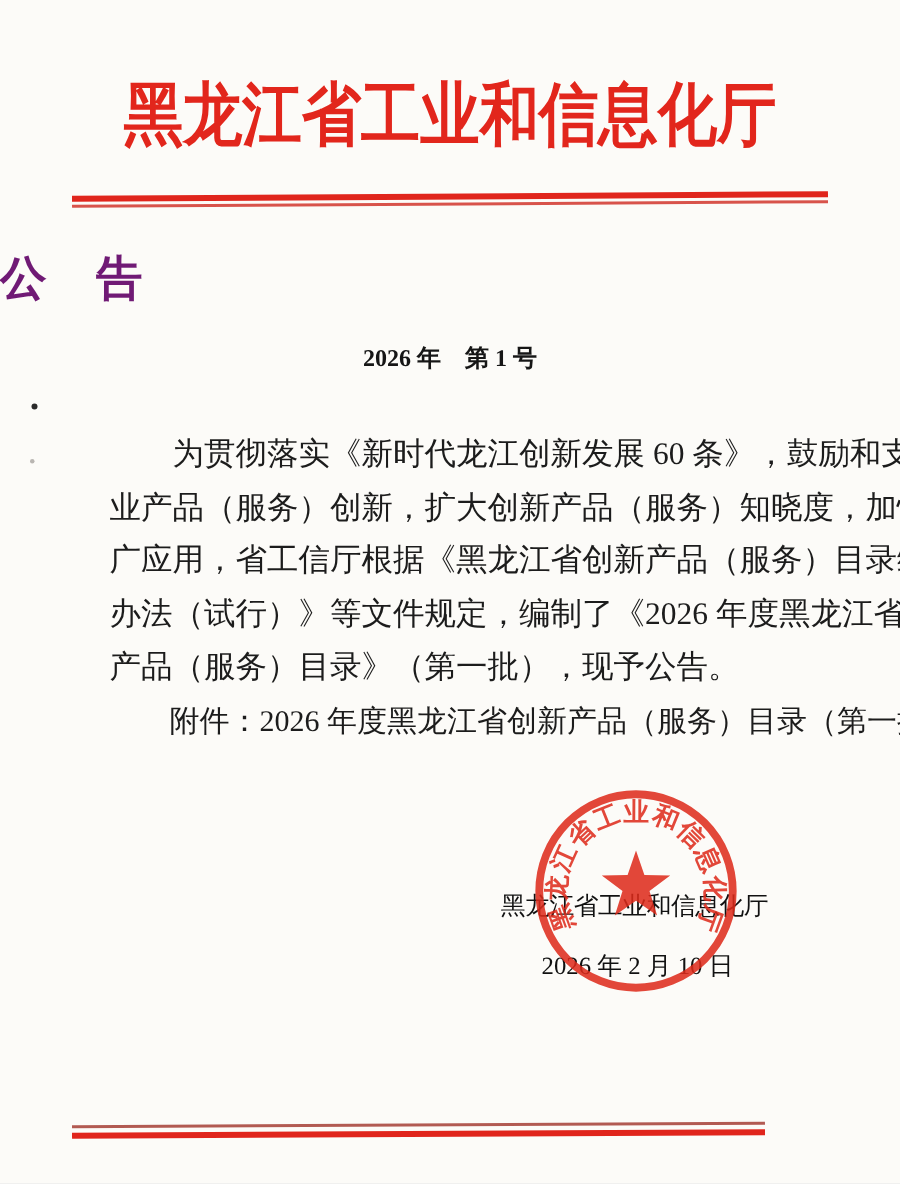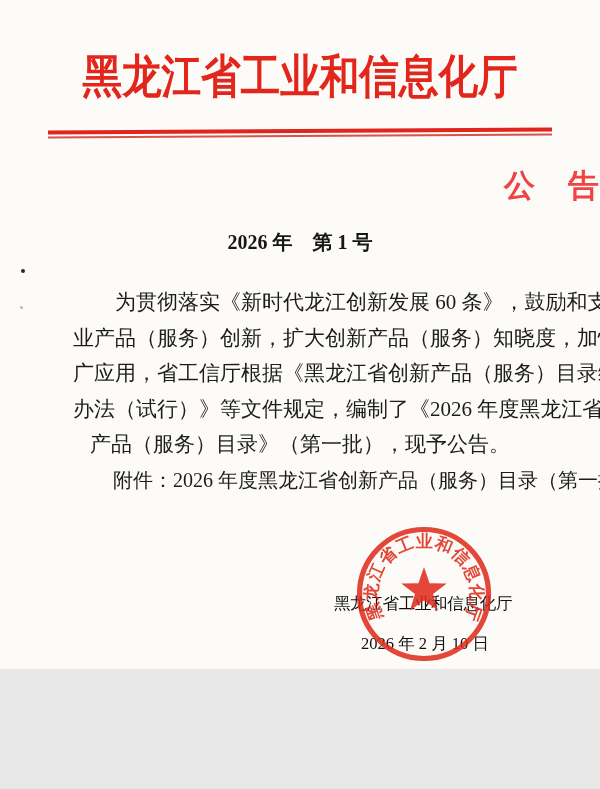--- a/index.html
+++ b/index.html
@@ -1,50 +1,50 @@
 <!DOCTYPE html>
 <html><head>
 <meta charset="utf-8">
 <style>
   html,body{margin:0;padding:0;background:#e8e8e8;}
   .page{
-    position:relative;width:600px;height:669px;margin:0 auto;
+    position:relative;width:600px;height:789px;margin:0 auto;
     background:#fcfbf8;overflow:hidden;
     font-family:"Liberation Serif","DejaVu Serif",serif;color:#1d1d1d;
   }
   
   .agency-title{
     position:absolute;top:52px;left:0;width:600px;text-align:center;
     font-size:46px;line-height:1.1;font-weight:bold;color:#e2261c;
     white-space:nowrap;transform:scaleX(.86);transform-origin:center;
   }
   
   .rule{position:absolute;left:48px;}
   .rule-head{top:129px;width:504px;transform:rotate(-.35deg);}
   .rule-head .thick{height:3.5px;background:#e0251c;}
   .rule-head .thin{height:1.6px;background:#d8534b;margin-top:2.6px;}
   .rule-foot{top:749px;width:462px;transform:rotate(-.3deg);}
   .rule-foot .thin{height:1.6px;background:#b25a52;}
   .rule-foot .thick{height:4px;background:#e0251c;margin-top:3px;}
   
   .notice-title{
-    position:absolute;top:165px;left:0;width:600px;text-align:right;
-    font-size:31px;font-weight:bold;color:#ef4444;letter-spacing:1px;
+    position:absolute;top:165px;left:0;width:600px;text-align:left;
+    font-size:31px;font-weight:bold;color:#701a75;letter-spacing:1px;
   }
   .issue-number{
     position:absolute;top:229px;left:0;width:600px;text-align:center;
-    font-size:20px;font-weight:bold;color:#161616;
+    font-size:16px;font-weight:bold;color:#161616;
   }
   
   .body-block{
     position:absolute;left:73px;top:285px;width:454px;
     font-size:21px;line-height:35.5px;color:#1c1c1c;
   }
   .body-line{text-align:justify;text-align-last:justify;white-space:nowrap;}
-  .body-line.last{text-align:center;text-align-last:auto;white-space:normal;}
+  .body-line.last{text-align:left;text-align-last:auto;white-space:normal;}
   .attachment-line{
     position:absolute;left:73px;top:467px;width:500px;
     font-size:20px;color:#1c1c1c;text-indent:2em;white-space:nowrap;
   }
   
   .sign-agency{
     position:absolute;top:593px;left:423px;transform:translateX(-50%);
     font-size:16.5px;color:#111;white-space:nowrap;letter-spacing:-.3px;
   }
   .sign-date{

